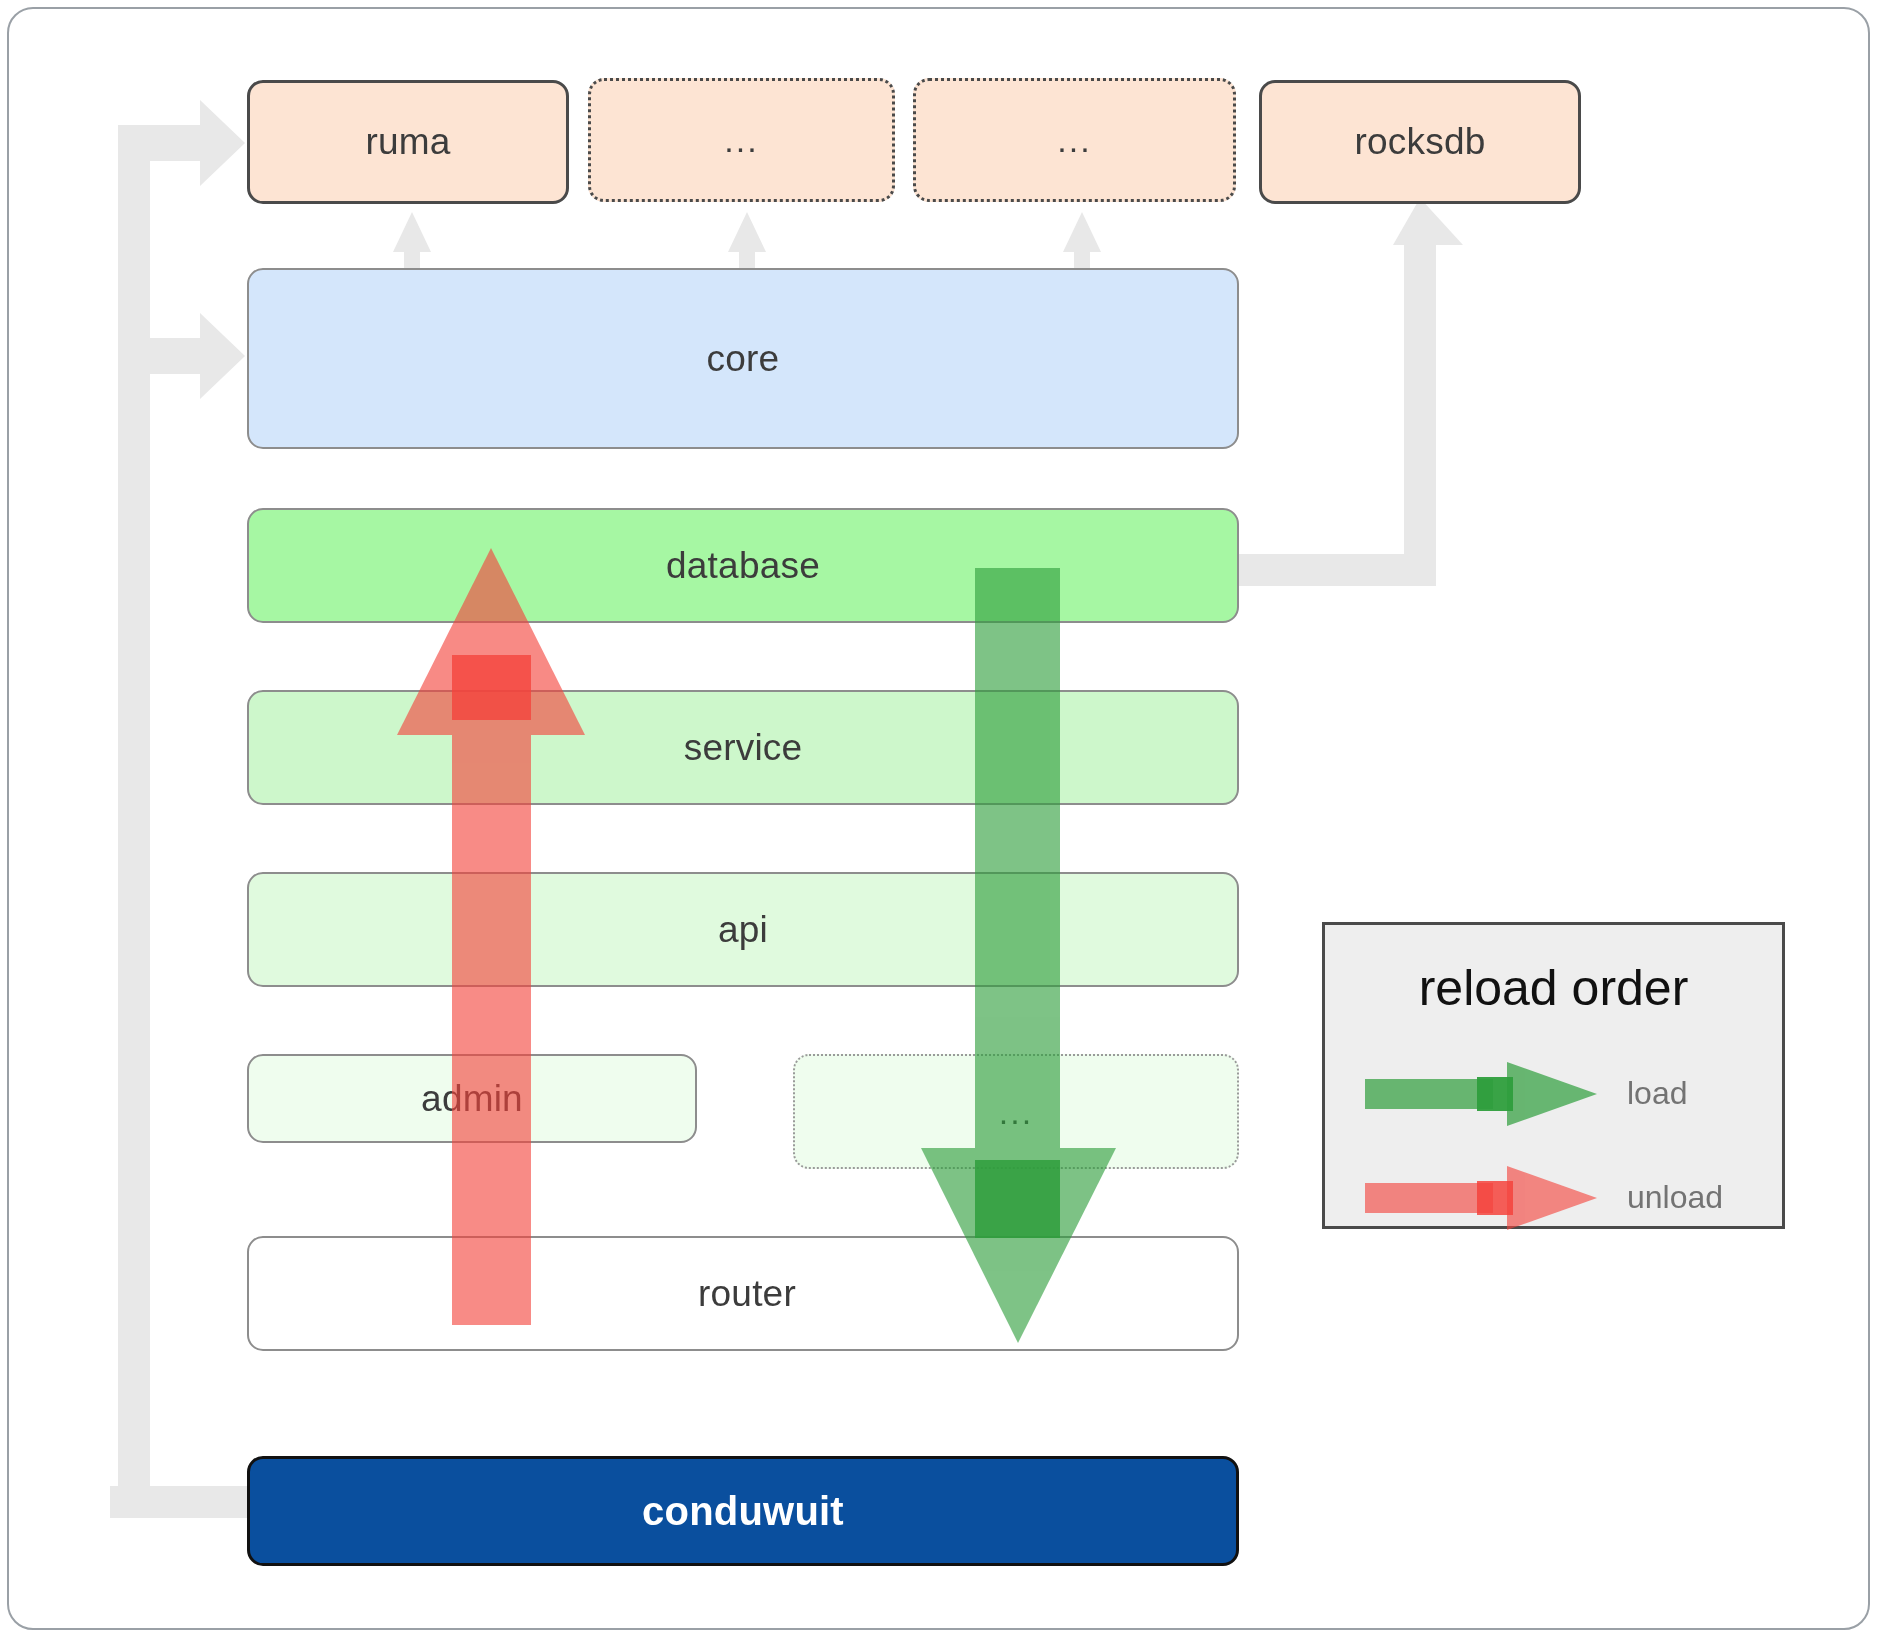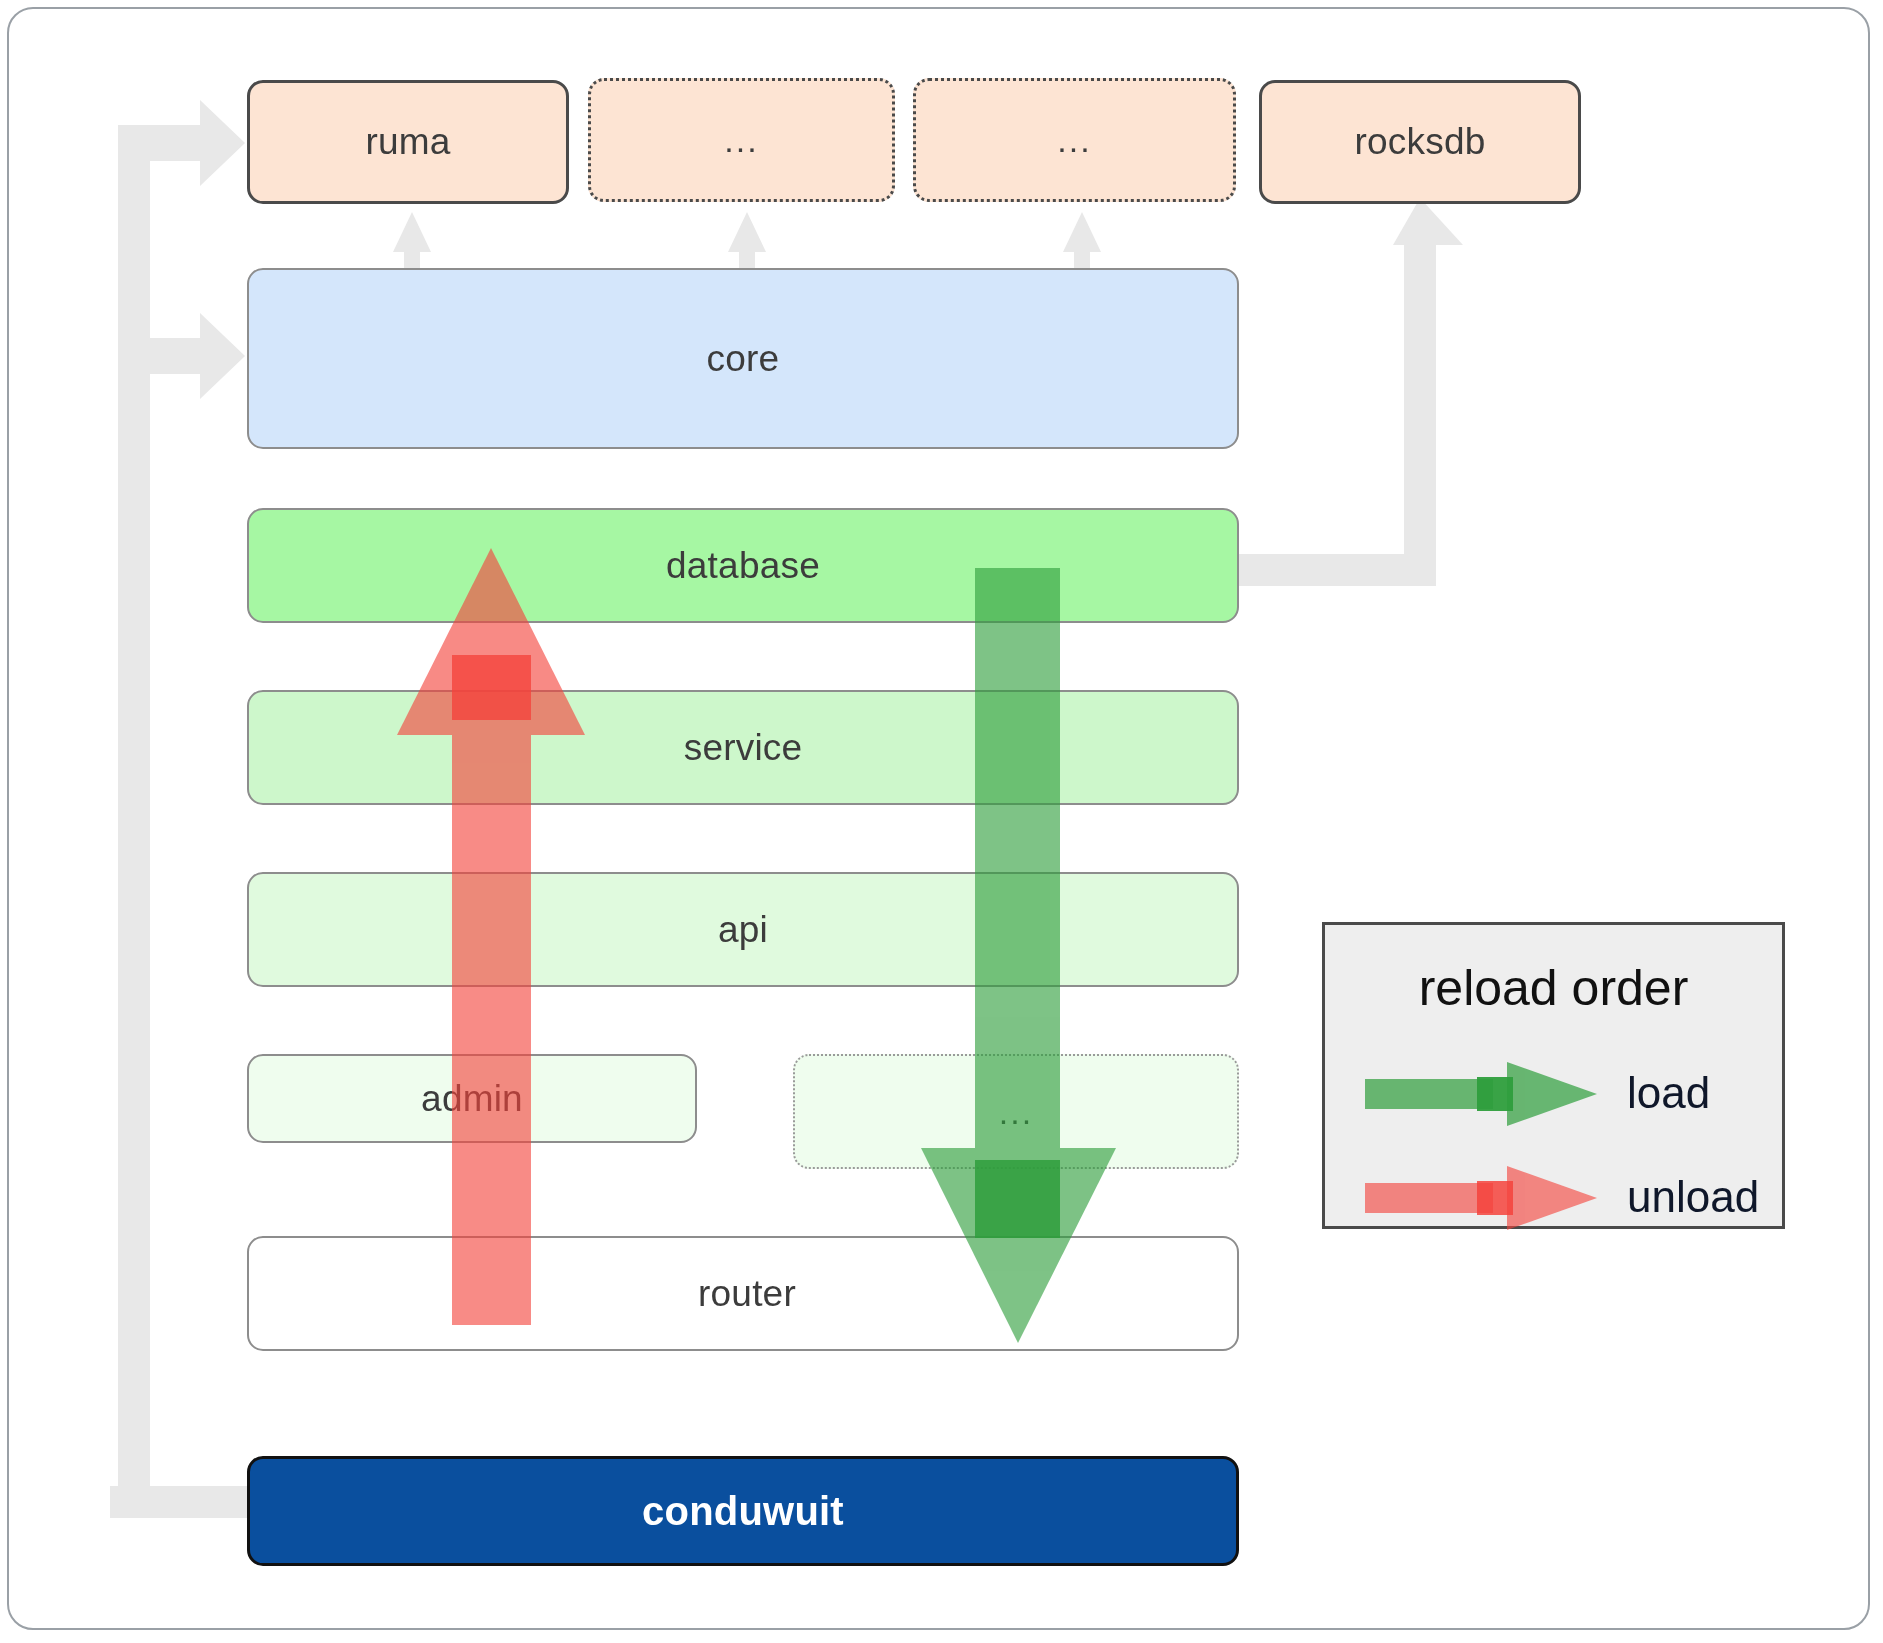--- a/index.html
+++ b/index.html
@@ -121,22 +121,22 @@
     left: 0; right: 0;
     height: 72px;
   }
   .legend-row.load { top: 132px; }
   .legend-row.unload { top: 236px; padding-left: 39px; }
   .legend-label {
     position: absolute;
     left: 302px;
     top: 50%;
     transform: translateY(-50%);
-    font-size: 44px;
-    color: #0f172a;
+    font-size: 32px;
+    color: #737373;
     white-space: nowrap;
   }
   .legend-arrow {
     position: absolute;
     left: 40px;
     top: 50%;
     transform: translateY(-50%);
     width: 232px;
     height: 72px;
   }

